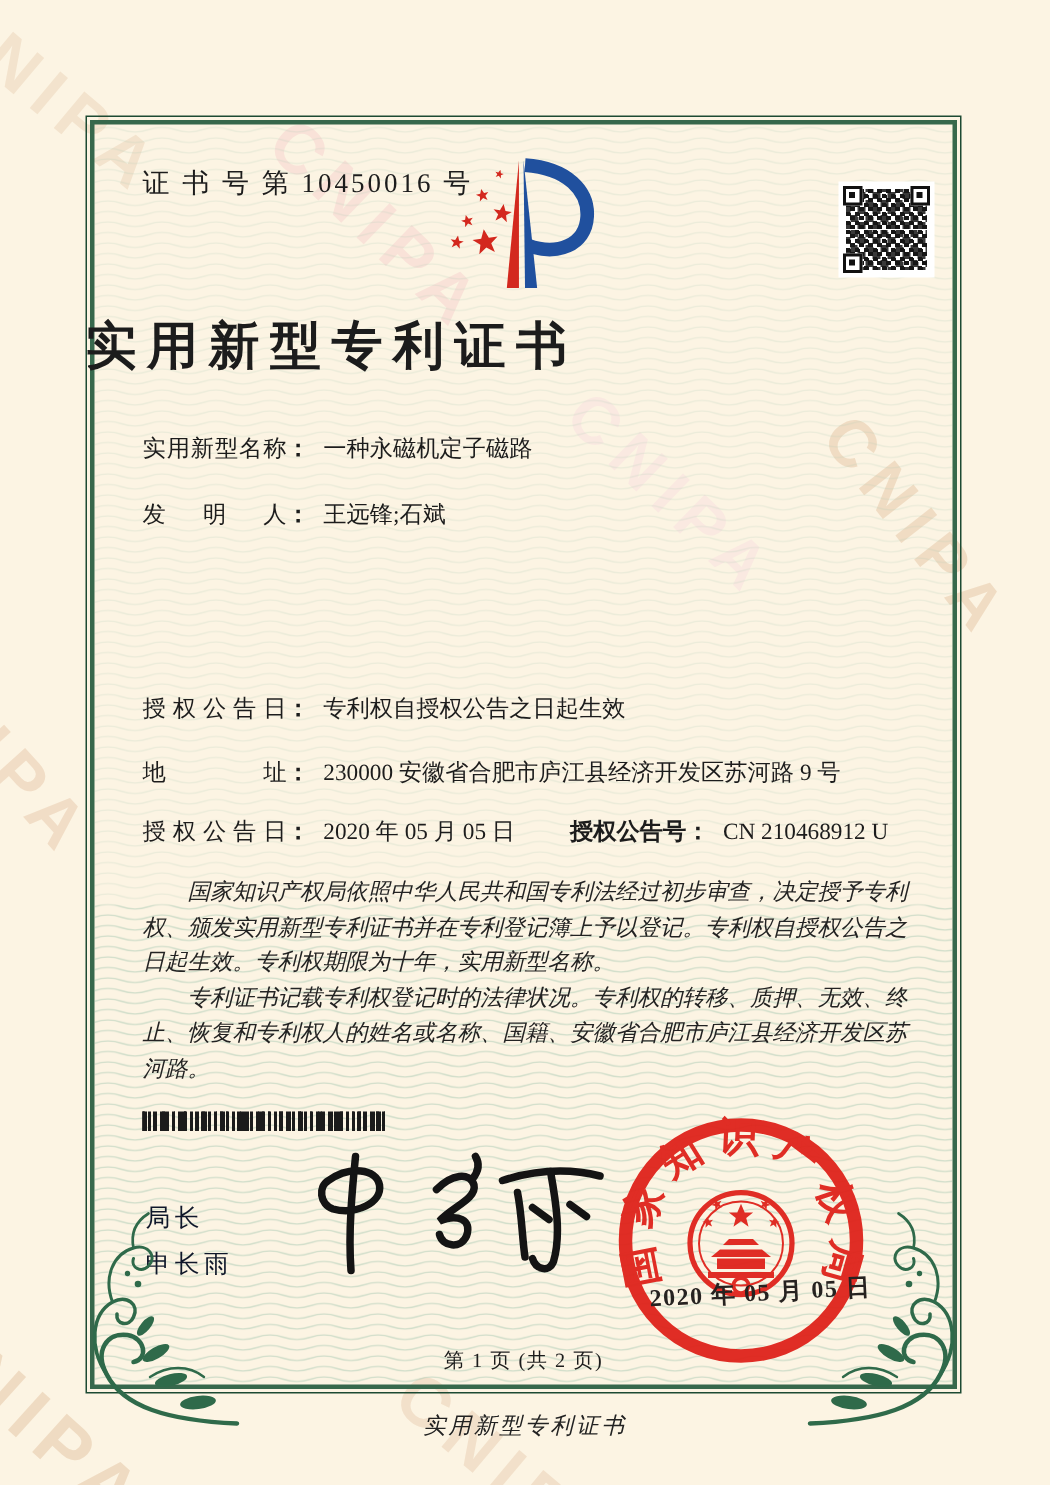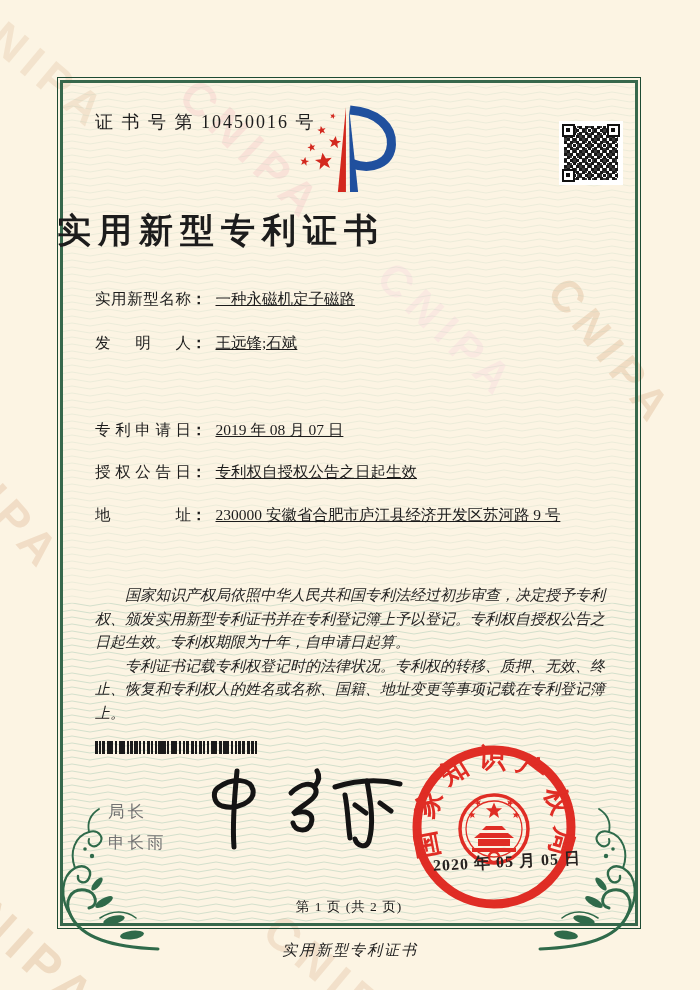--- a/index.html
+++ b/index.html
@@ -23,34 +23,34 @@
        conic-gradient(rgba(22,22,22,.85) 0 25%,transparent 0 50%,rgba(22,22,22,.85) 0 75%,transparent 0);
      background-size:6px 6px,10px 10px;background-position:0 0,3px 2px;}
   .fp{position:absolute;width:13px;height:13px;border:2.5px solid #111;box-sizing:border-box;background:#fff;}
   .fp b{position:absolute;left:2px;top:2px;width:4px;height:4px;background:#111;}
   .title{position:absolute;left:57px;top:208px;width:584px;text-align:left;font-size:34px;
          font-weight:bold;letter-spacing:7px;z-index:3;}
   
   .row{position:absolute;left:95px;width:540px;font-size:15.5px;z-index:3;white-space:nowrap;}
   .lbl{display:inline-block;width:96px;font-weight:normal;text-align:justify;text-align-last:justify;}
   .sep{font-weight:bold;}
-  .val{margin-left:9px;text-decoration:underline;}
+  .val{margin-left:9px;}
   .pair2{position:absolute;left:285px;top:0;}
   
   .body-text{position:absolute;left:95px;top:584px;width:520px;font-size:15px;line-height:23.5px;
              font-style:italic;z-index:3;color:#232323;}
   .body-text p{margin:0;text-indent:2em;}
   
   .barcode{position:absolute;left:95px;top:741px;width:163px;height:13px;z-index:3;
      background-image:
        repeating-linear-gradient(90deg,#1b1b1b 0 2px,transparent 2px 4px),
        repeating-linear-gradient(90deg,#1b1b1b 0 1px,transparent 1px 7px),
        repeating-linear-gradient(90deg,#1b1b1b 0 3px,transparent 3px 13px);}
-  .signer{position:absolute;left:108px;z-index:3;font-family:"Liberation Sans","DejaVu Sans",sans-serif;
-          font-size:16.5px;letter-spacing:3px;color:#737373;}
+  .signer{position:absolute;left:97px;z-index:3;font-family:"Liberation Sans","DejaVu Sans",sans-serif;
+          font-size:16.5px;letter-spacing:3px;color:#0f172a;}
   .sig{position:absolute;left:195px;top:763px;width:215px;height:100px;z-index:3;}
   .seal{position:absolute;left:408px;top:741px;width:172px;height:172px;z-index:4;opacity:.95;}
   .seal-date{position:absolute;left:433px;top:852px;font-size:16px;font-weight:600;color:#262220;
              letter-spacing:1px;transform:rotate(-3deg);z-index:5;white-space:nowrap;}
   .flourish{position:absolute;width:140px;height:150px;z-index:4;}
   .fl-left{left:40px;top:806px;}
   .fl-right{left:518px;top:806px;transform:scaleX(-1);}
   .pageinfo{position:absolute;left:57px;top:898px;width:584px;text-align:center;font-size:13.5px;
             letter-spacing:1px;z-index:3;}
   .note{position:absolute;left:0;top:941px;width:700px;text-align:center;font-size:15px;
@@ -116,33 +116,36 @@
   </div>
 
   <div class="title">实用新型专利证书</div>
 
   <div class="row" style="top:289px">
     <span class="lbl">实用新型名称</span><span class="sep">：</span><span class="val">一种永磁机定子磁路</span>
   </div>
   <div class="row" style="top:333px">
     <span class="lbl">发明人</span><span class="sep">：</span><span class="val">王远锋;石斌</span>
   </div>
-  <div class="row" style="top:420px">
-    <span class="lbl">专利申请日</span><span class="sep">：</span><span class="val">2019 年 08 月 07 日</span>
-  </div>
   <div class="row" style="top:462px">
     <span class="lbl">授权公告日</span><span class="sep">：</span><span class="val">专利权自授权公告之日起生效</span>
   </div>
   <div class="row" style="top:505px">
     <span class="lbl">地址</span><span class="sep">：</span><span class="val">230000 安徽省合肥市庐江县经济开发区苏河路 9 号</span>
   </div>
+  <div class="row" style="top:544px">
+    <span class="lbl">授权公告日</span><span class="sep">：</span><span class="val">2020 年 05 月 05 日</span>
+    <span class="pair2">
+      <span style="font-weight:bold">授权公告号</span><span class="sep">：</span><span class="val">CN 210468912 U</span>
+    </span>
+  </div>
 
   <div class="body-text">
-    <p>国家知识产权局依照中华人民共和国专利法经过初步审查，决定授予专利权、颁发实用新型专利证书并在专利登记簿上予以登记。专利权自授权公告之日起生效。专利权期限为十年，自申请日起算。</p>
-    <p>专利证书记载专利权登记时的法律状况。专利权的转移、质押、无效、终止、恢复和专利权人的姓名或名称、国籍、地址变更等事项记载在专利登记簿上。</p>
+    <p>国家知识产权局依照中华人民共和国专利法经过初步审查，决定授予专利权、颁发实用新型专利证书并在专利登记簿上予以登记。专利权自授权公告之日起生效。专利权期限为十年，实用新型名称。</p>
+    <p>专利证书记载专利权登记时的法律状况。专利权的转移、质押、无效、终止、恢复和专利权人的姓名或名称、国籍、安徽省合肥市庐江县经济开发区苏河路。</p>
   </div>
 
   <div class="barcode"></div>
 
   <div class="signer" style="top:801px">局长</div>
   <div class="signer" style="top:832px">申长雨</div>
 
   <svg class="sig" viewBox="0 0 215 100">
     <g fill="none" stroke="#141414" stroke-width="5" stroke-linecap="round">
       <path d="M42,8 C40,28 37,58 39,84"></path>

